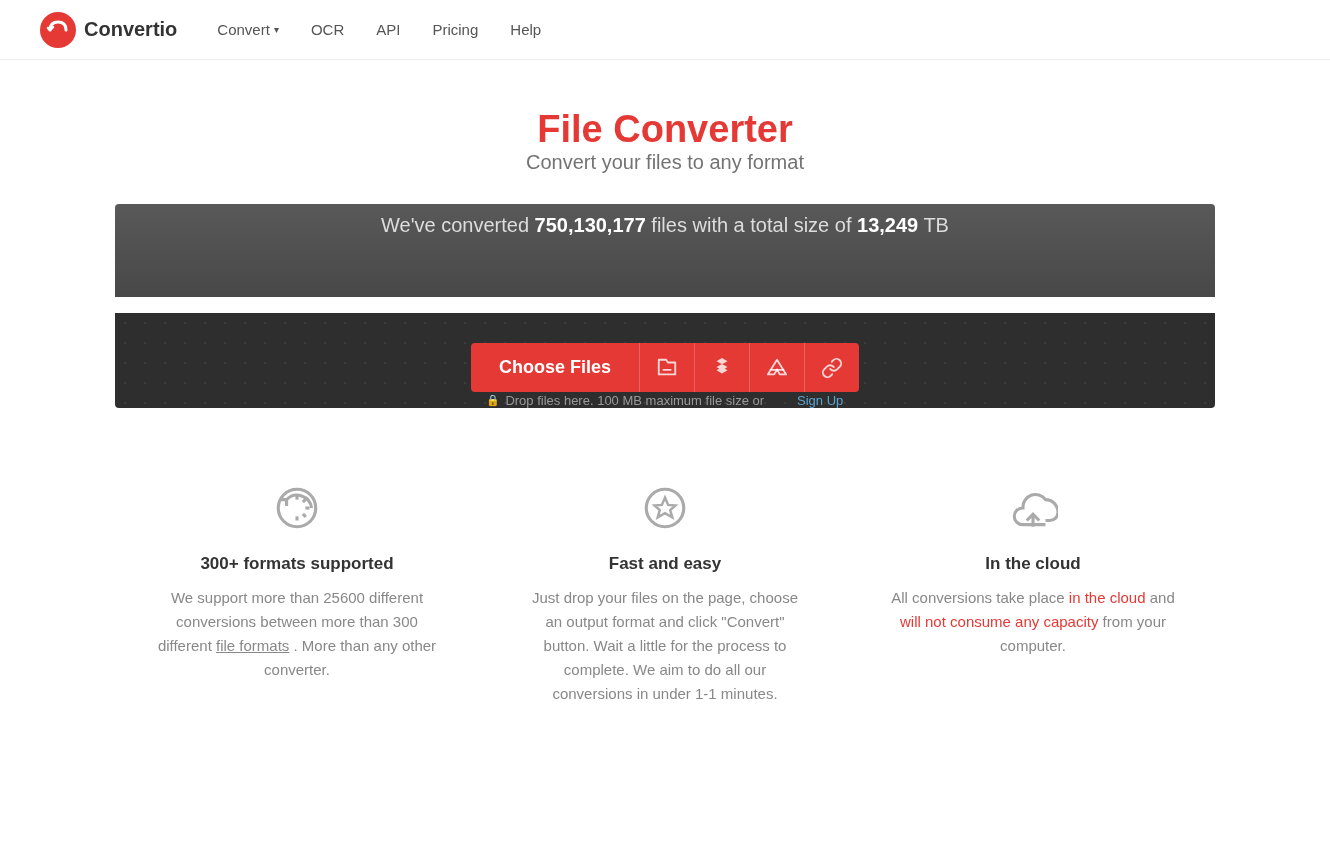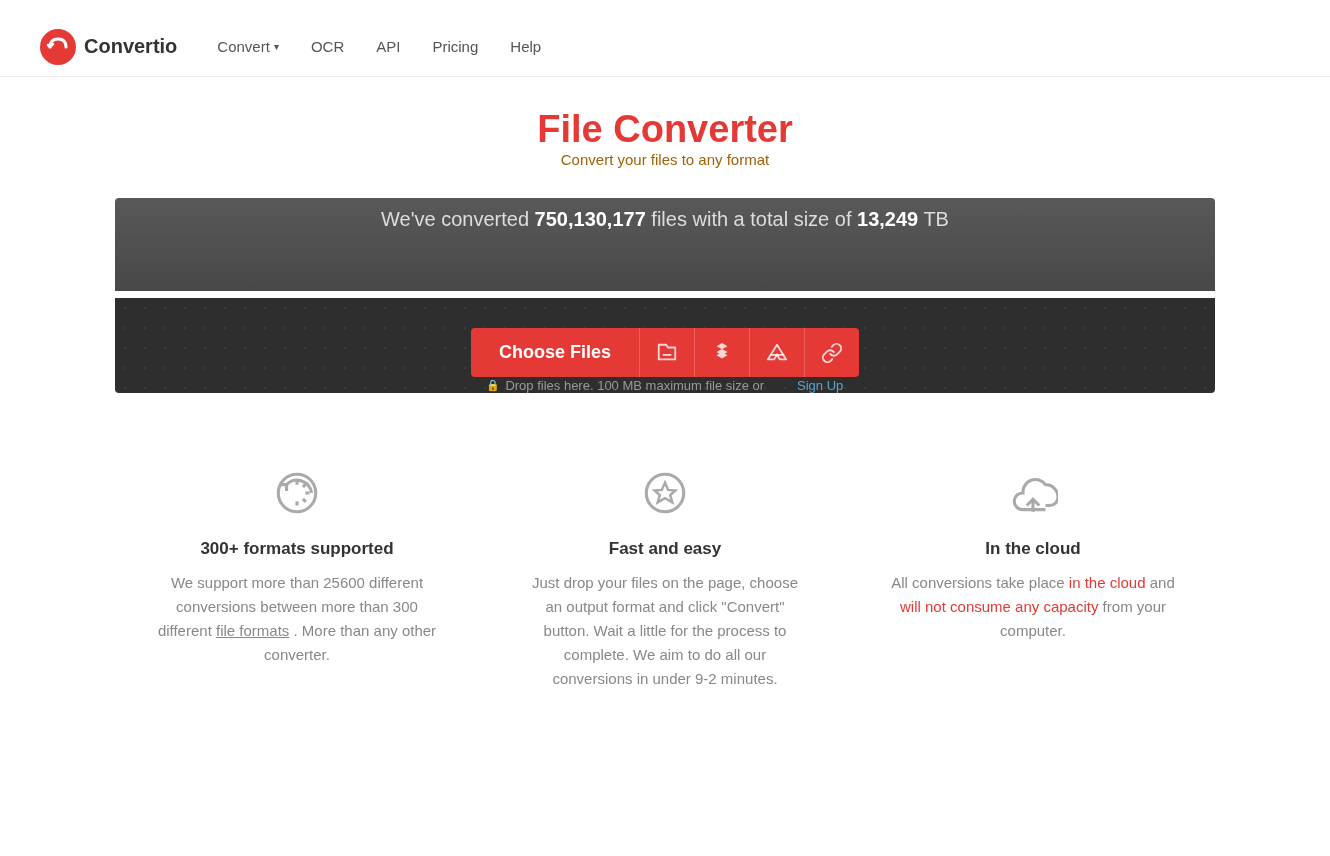--- a/index.html
+++ b/index.html
@@ -6,21 +6,21 @@
     body { font-family: 'Segoe UI', Arial, sans-serif; background: #fff; color: #333; }
 
     
     nav {
       display: flex;
       align-items: center;
       padding: 0 40px;
       height: 60px;
       border-bottom: 1px solid #eee;
       position: sticky;
-      top: 17px;
+      top: 0;
       background: #fff;
       z-index: 100;
     }
     .logo {
       display: flex;
       align-items: center;
       gap: 8px;
       text-decoration: none;
       margin-right: 40px;
     }
@@ -60,28 +60,28 @@
     .hero {
       text-align: center;
       padding: 48px 20px 30px;
     }
     .hero h1 {
       font-size: 38px;
       font-weight: 700;
       color: #e53935;
     }
     .hero p {
-      font-size: 15px;
-      color: #a16207;
+      font-size: 20px;
+      color: #737373;
     }
     .converter-top {
       background: linear-gradient(180deg, #606060 0%, #484848 100%);
       border-radius: 4px 4px 0 0;
       padding: 40px 20px 30px;
-      margin: -40px -20px 7px;
+      margin: -40px -20px 16px;
       position: relative;
     }
     .stats-text {
       text-align: center;
       color: #ddd;
       font-size: 20px;
       margin-bottom: 0;
       padding: 10px 0 30px;
     }
     .stats-text strong {
@@ -309,21 +309,21 @@
   </div>
 
   <div class="feature">
     <div class="feature-icon">
       <svg viewBox="0 0 24 24">
         <circle cx="12" cy="12" r="9"></circle>
         <polygon points="12,7 13.5,10.5 17,10.8 14.5,13 15.5,16.5 12,14.5 8.5,16.5 9.5,13 7,10.8 10.5,10.5" stroke-width="1.2"></polygon>
       </svg>
     </div>
     <h3>Fast and easy</h3>
-    <p>Just drop your files on the page, choose an output format and click "Convert" button. Wait a little for the process to complete. We aim to do all our conversions in under 9-2 minutes.</p>
+    <p>Just drop your files on the page, choose an output format and click "Convert" button. Wait a little for the process to complete. We aim to do all our conversions in under 1-1 minutes.</p>
   </div>
 
   <div class="feature">
     <div class="feature-icon">
       <svg viewBox="0 0 24 24">
         <path d="M18 20H7a4 4 0 01-4-4 4 4 0 014-4h.18A6 6 0 0118 8a6 6 0 016 6 4 4 0 01-4 4h-2"></path>
         <polyline points="12 15 12 21"></polyline>
         <polyline points="9 18 12 15 15 18"></polyline>
       </svg>
     </div>

